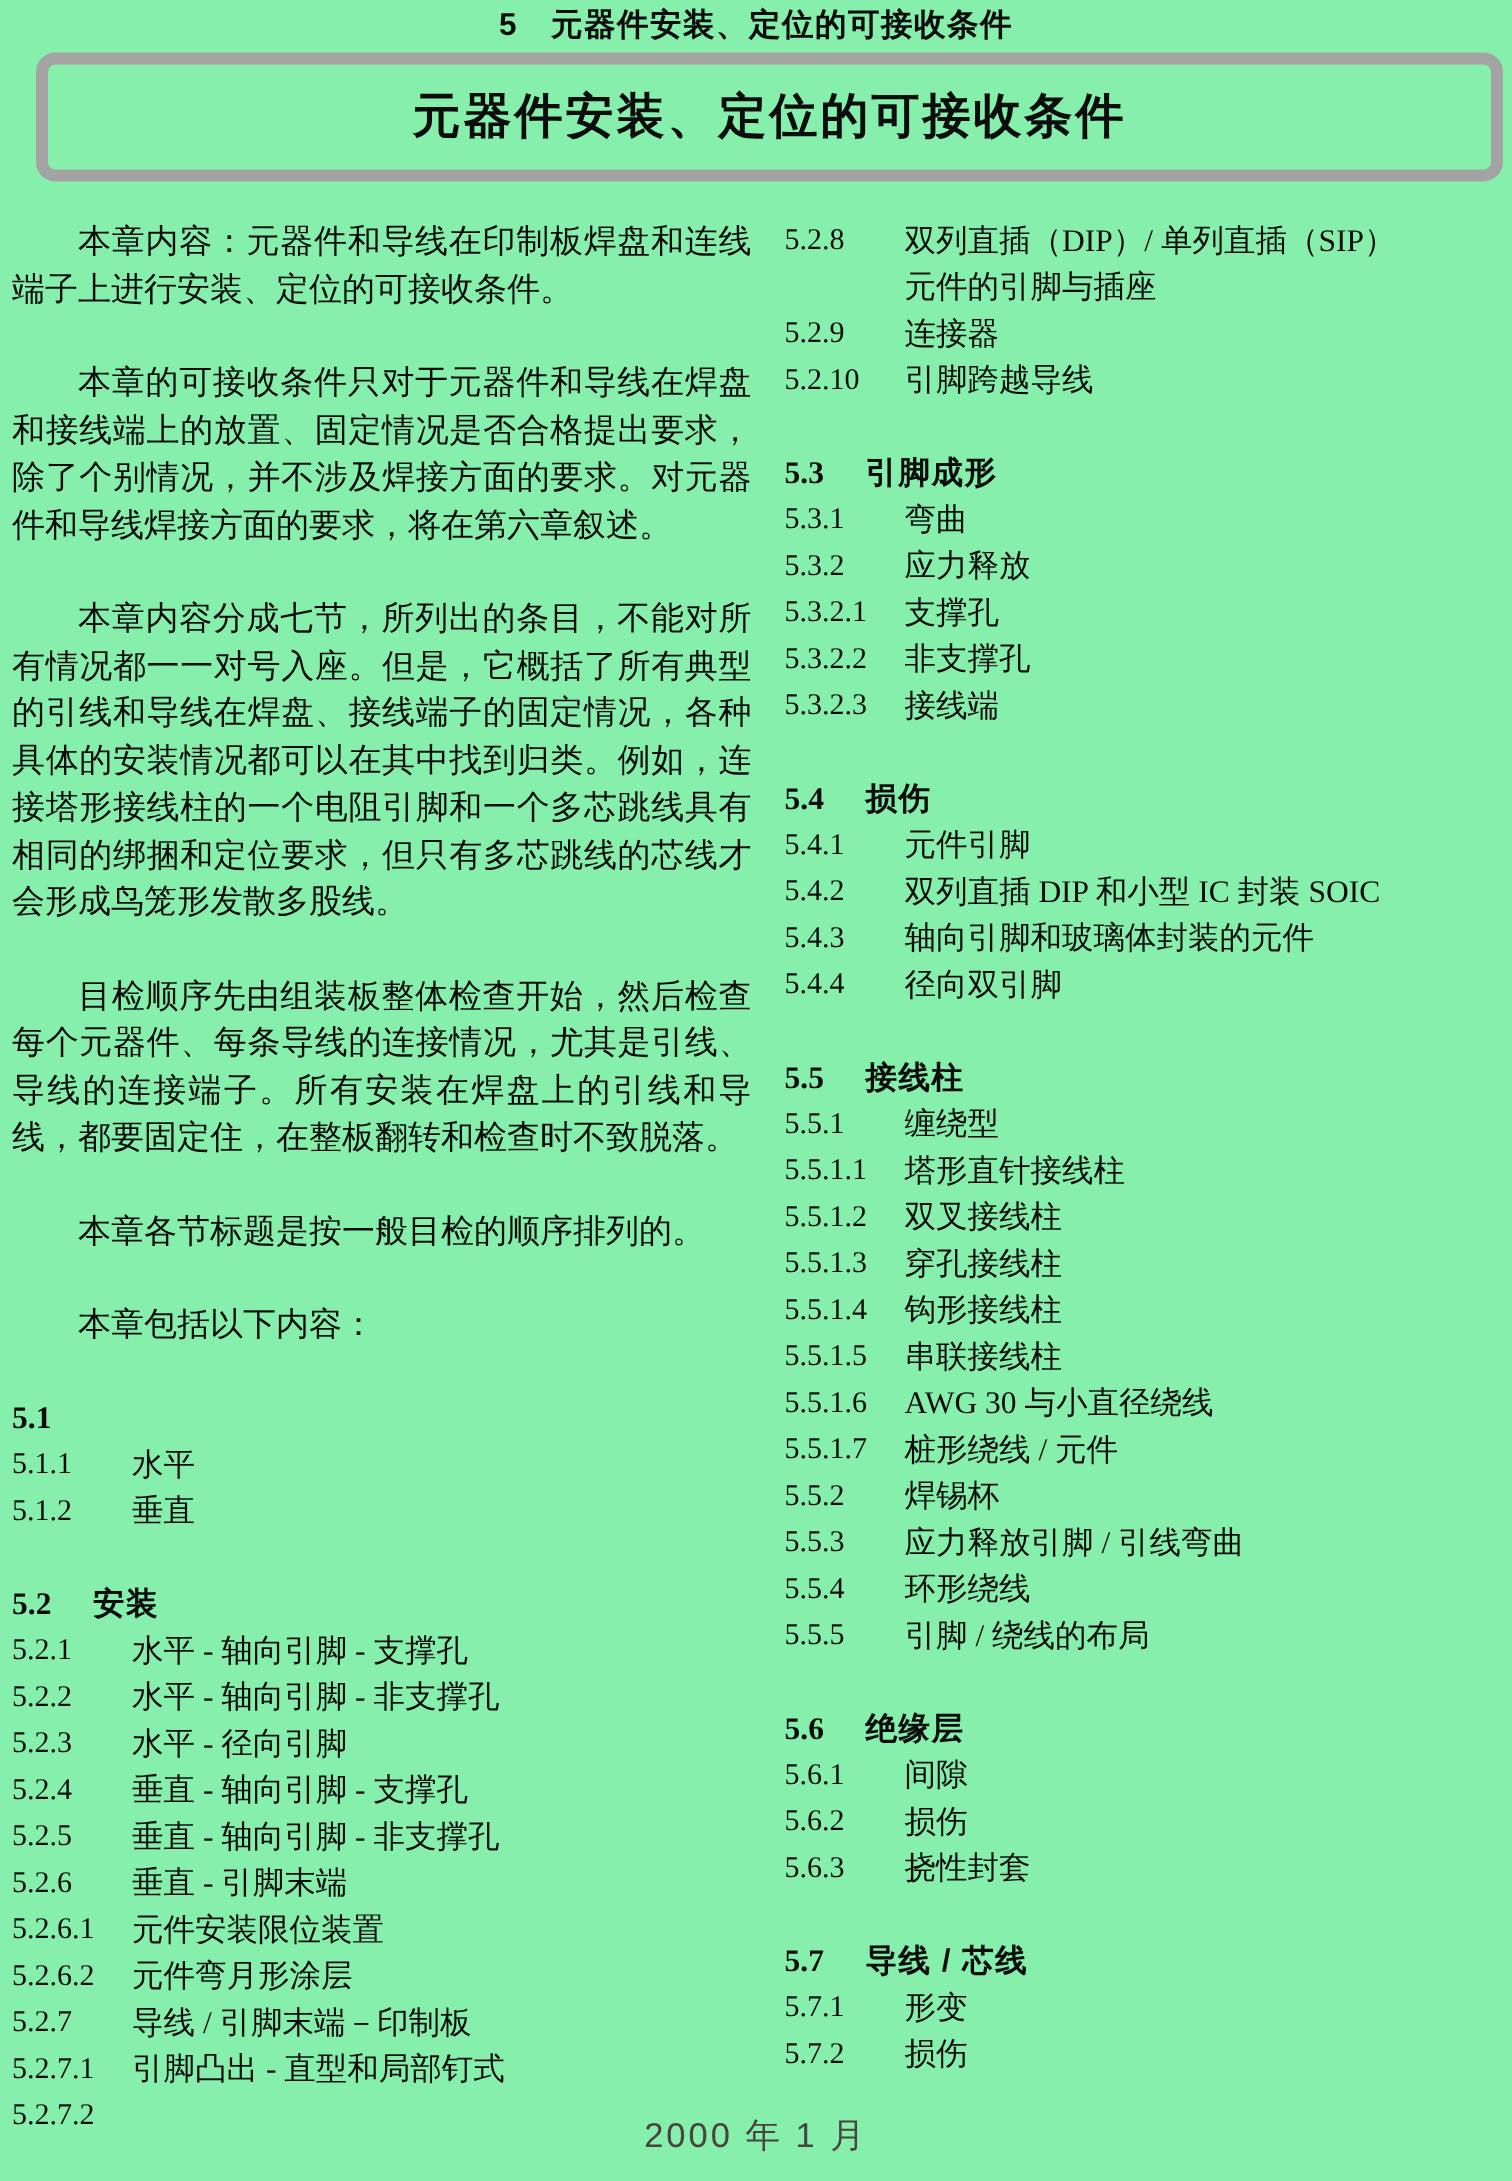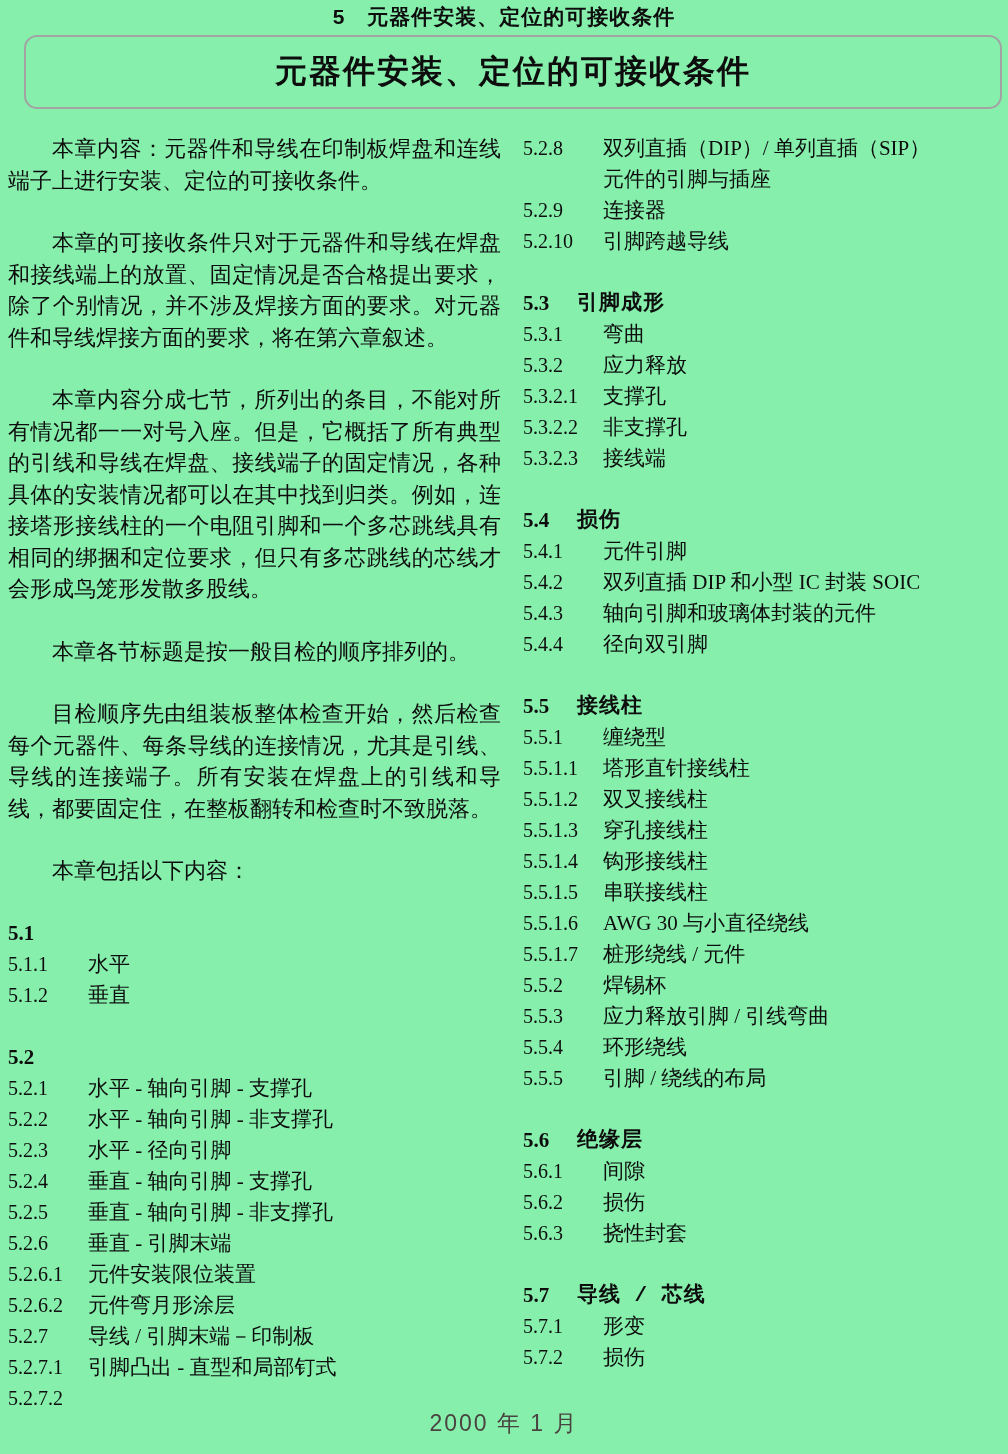--- a/index.html
+++ b/index.html
@@ -19,21 +19,21 @@
     text-align: center;
     font-family: "Liberation Sans", sans-serif;
     font-weight: bold;
     font-size: 21px;
     letter-spacing: 1px;
     line-height: 30px;
   }
   .title-box {
     margin: 3px 6px 0 24px;
     height: 70px;
-    border: 2px solid #a3a3a3;
+    border: 8px solid #a3a3a3;
     border-radius: 13px;
     display: flex;
     align-items: center;
     justify-content: center;
   }
   .title-box .title {
     font-family: "Liberation Sans", sans-serif;
     font-weight: bold;
     font-size: 32px;
     letter-spacing: 2px;
@@ -65,21 +65,21 @@
     width: 80px;
     font-family: "Liberation Serif", serif;
     font-size: 20px;
   }
   .toc-label {
     flex: 1 1 auto;
     white-space: pre-line;
   }
   .toc-section { font-weight: bold; }
   .toc-section .toc-num { width: 54px; font-size: 21px; }
-  .toc-section .toc-label { font-family: Liberation Mono, monospace; letter-spacing: 1px; }
+  .toc-section .toc-label { font-family: Liberation Sans, sans-serif; letter-spacing: 1px; }
   .toc-gap { height: 31px; }
 
   .footer {
     position: absolute;
     left: 0;
     top: 1408px;
     width: 100%;
     text-align: center;
     font-family: "Liberation Sans", sans-serif;
     font-size: 23px;
@@ -96,38 +96,39 @@
   <div class="title-box">
     <div class="title">元器件安装、定位的可接收条件</div>
   </div>
 
   <div class="columns">
 
     <div class="col-left">
       <p>本章内容：元器件和导线在印制板焊盘和连线端子上进行安装、定位的可接收条件。</p>
       <p>本章的可接收条件只对于元器件和导线在焊盘和接线端上的放置、固定情况是否合格提出要求，除了个别情况，并不涉及焊接方面的要求。对元器件和导线焊接方面的要求，将在第六章叙述。</p>
       <p>本章内容分成七节，所列出的条目，不能对所有情况都一一对号入座。但是，它概括了所有典型的引线和导线在焊盘、接线端子的固定情况，各种具体的安装情况都可以在其中找到归类。例如，连接塔形接线柱的一个电阻引脚和一个多芯跳线具有相同的绑捆和定位要求，但只有多芯跳线的芯线才会形成鸟笼形发散多股线。</p>
+      <p>目检顺序先由组装板整体检查开始，然后检查每个元器件、每条导线的连接情况，尤其是引线、导线的连接端子。所有安装在焊盘上的引线和导线，都要固定住，在整板翻转和检查时不致脱落。</p>
       <p>本章各节标题是按一般目检的顺序排列的。</p>
-      <p>目检顺序先由组装板整体检查开始，然后检查每个元器件、每条导线的连接情况，尤其是引线、导线的连接端子。所有安装在焊盘上的引线和导线，都要固定住，在整板翻转和检查时不致脱落。</p>
       <p>本章包括以下内容：</p>
       <div class="toc" id="toc-left">
           <div class="toc-row toc-section">
             <span class="toc-num">5.1</span>
           </div>
           <div class="toc-row">
             <span class="toc-num">5.1.1</span>
             <span class="toc-label">水平</span>
           </div>
           <div class="toc-row">
             <span class="toc-num">5.1.2</span>
             <span class="toc-label">垂直</span>
           </div>
           <div class="toc-gap"></div>
           <div class="toc-row toc-section">
             <span class="toc-num">5.2</span>
+            <span class="toc-label">安装</span>
           </div>
           <div class="toc-row">
             <span class="toc-num">5.2.1</span>
             <span class="toc-label">水平 - 轴向引脚 - 支撑孔</span>
           </div>
           <div class="toc-row">
             <span class="toc-num">5.2.2</span>
             <span class="toc-label">水平 - 轴向引脚 - 非支撑孔</span>
           </div>
           <div class="toc-row">

